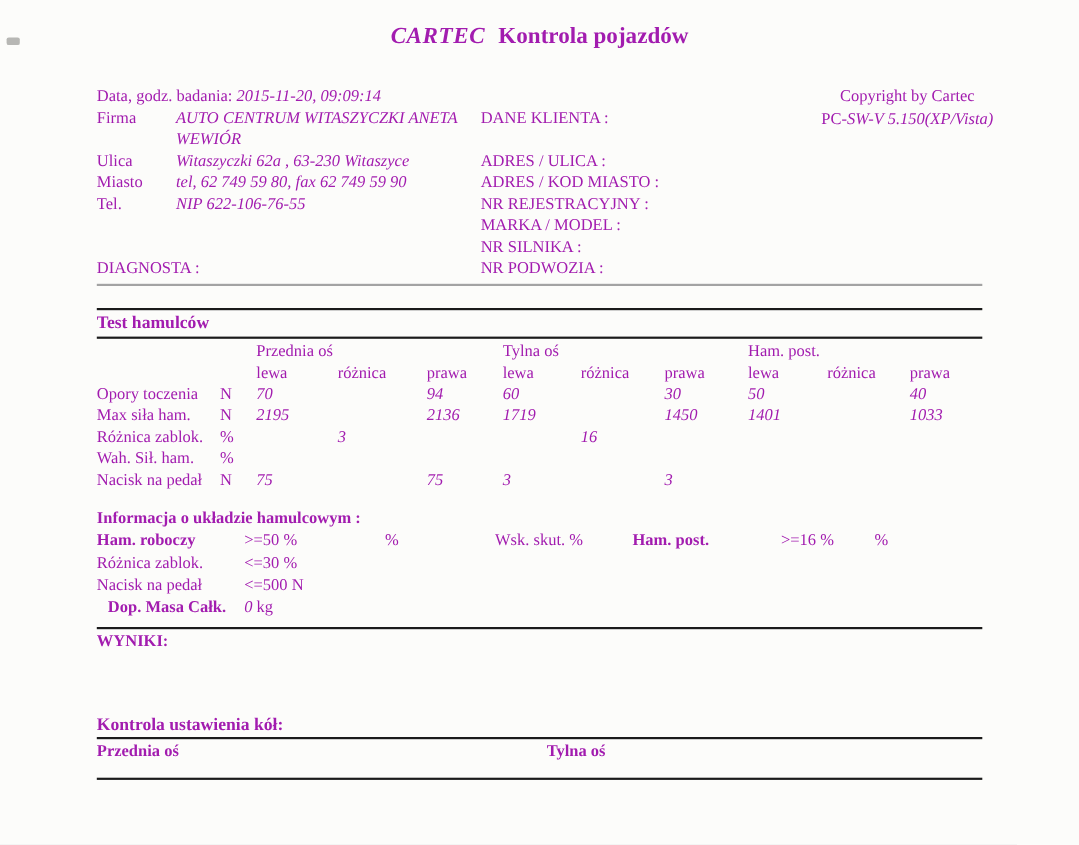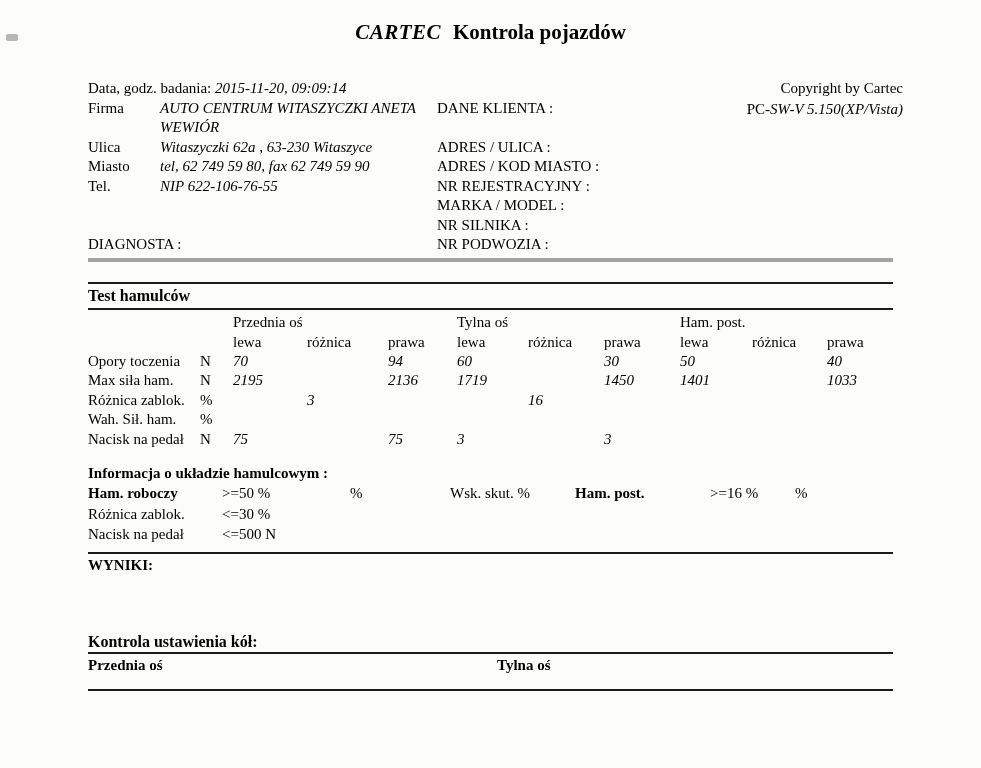--- a/index.html
+++ b/index.html
@@ -1,41 +1,41 @@
 <!DOCTYPE html>
 <html><head>
 <meta charset="utf-8">
 <style>
   * { margin:0; padding:0; box-sizing:border-box; }
   html,body { background:#e8e8e6; }
   .page {
     position:relative;
     width:981px; height:768px;
     background:#fcfcfa;
-    color:#000000;
+    color:#a21caf;
     font-family:"Liberation Serif", "DejaVu Serif", serif;
     font-size:15px;
     overflow:hidden;
   }
   .artifact { position:absolute; left:6px; top:34px; width:12px; height:7px; background:#9a9a96; border-radius:2px; opacity:.7; }
 
   .title { text-align:center; padding-top:18px; font-size:21px; font-weight:bold; line-height:28px; }
   .title .brand { font-style:italic; margin-right:12px; letter-spacing:.5px; }
 
   .content { position:relative; margin-left:88px; width:805px; }
 
   
   .meta { margin-top:32px; line-height:20.5px; }
   .meta .lbl { display:inline-block; width:60px; }
   .meta .dval { display:inline-block; width:118px; font-style:italic; }
   .meta .godz-lbl { margin-right:8px; }
   .ital { font-style:italic; }
-  .copyright { position:absolute; top:78px; right:78px; text-align:right; line-height:21px; }
-
-  .two-col { display:flex; border-bottom:4px solid #a3a3a3; padding-bottom:3px; }
+  .copyright { position:absolute; top:78px; right:78px; text-align:center; line-height:21px; }
+
+  .two-col { display:flex; border-bottom:2px solid #a3a3a3; padding-bottom:3px; }
   .two-col .row { line-height:19.5px; min-height:19.5px; white-space:nowrap; }
   .left-col { width:349px; flex:none; }
   .left-col .lbl { display:inline-block; width:72px; }
   .left-col .val { font-style:italic; }
   .right-col { flex:1; }
 
   .hr { border-top:2px solid #1b1b1b; margin-top:20px; }
 
   .section-head {
     font-weight:bold; font-size:16px; line-height:24px;
@@ -221,20 +221,24 @@
         <div>%</div>
       </div>
       <div class="bi-row">
         <div>Różnica zablok.</div>
         <div>&lt;=30 %</div>
       </div>
       <div class="bi-row">
         <div>Nacisk na pedał</div>
         <div>&lt;=500 N</div>
       </div>
+      <div class="bi-row">
+        <div class="bold indent">Dop. Masa Całk.</div>
+        <div><span class="ital">0</span> <span>kg</span></div>
+      </div>
     </div>
 
     <div class="hr" style="margin-top:8px"></div>
     <div class="wyniki">WYNIKI:</div>
 
     <div class="wheel">
       <div class="wheel-title">Kontrola ustawienia kół:</div>
       <div class="wheel-row heads">
         <div class="front">Przednia oś</div>
         <div class="rear">Tylna oś</div>

